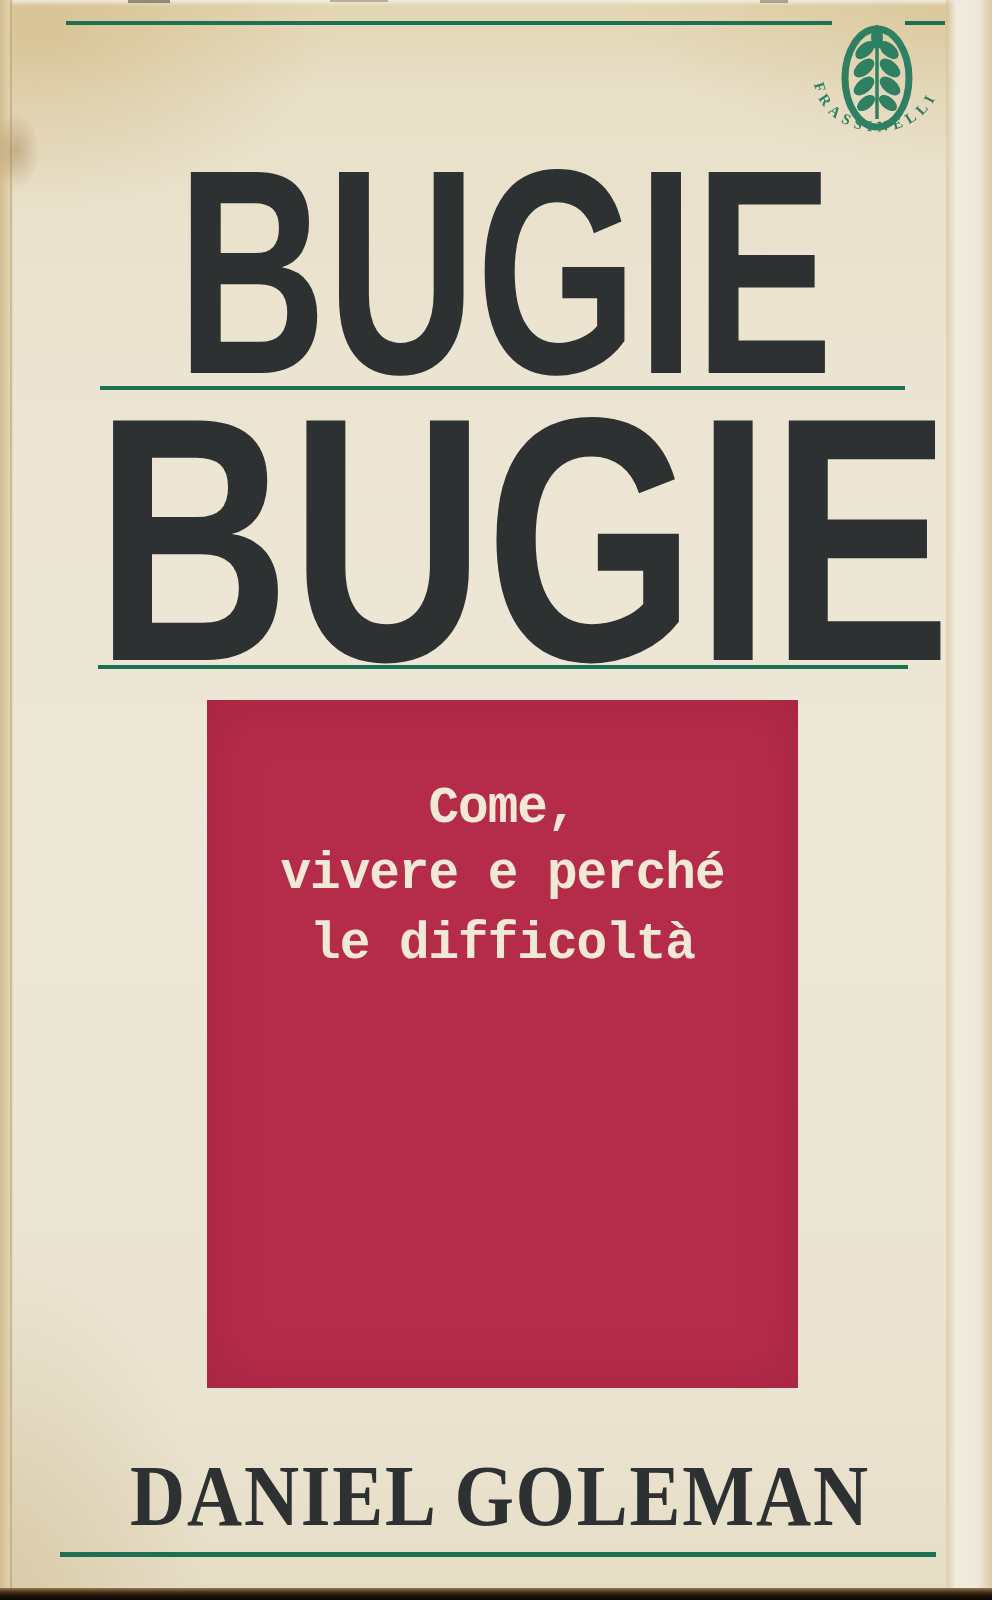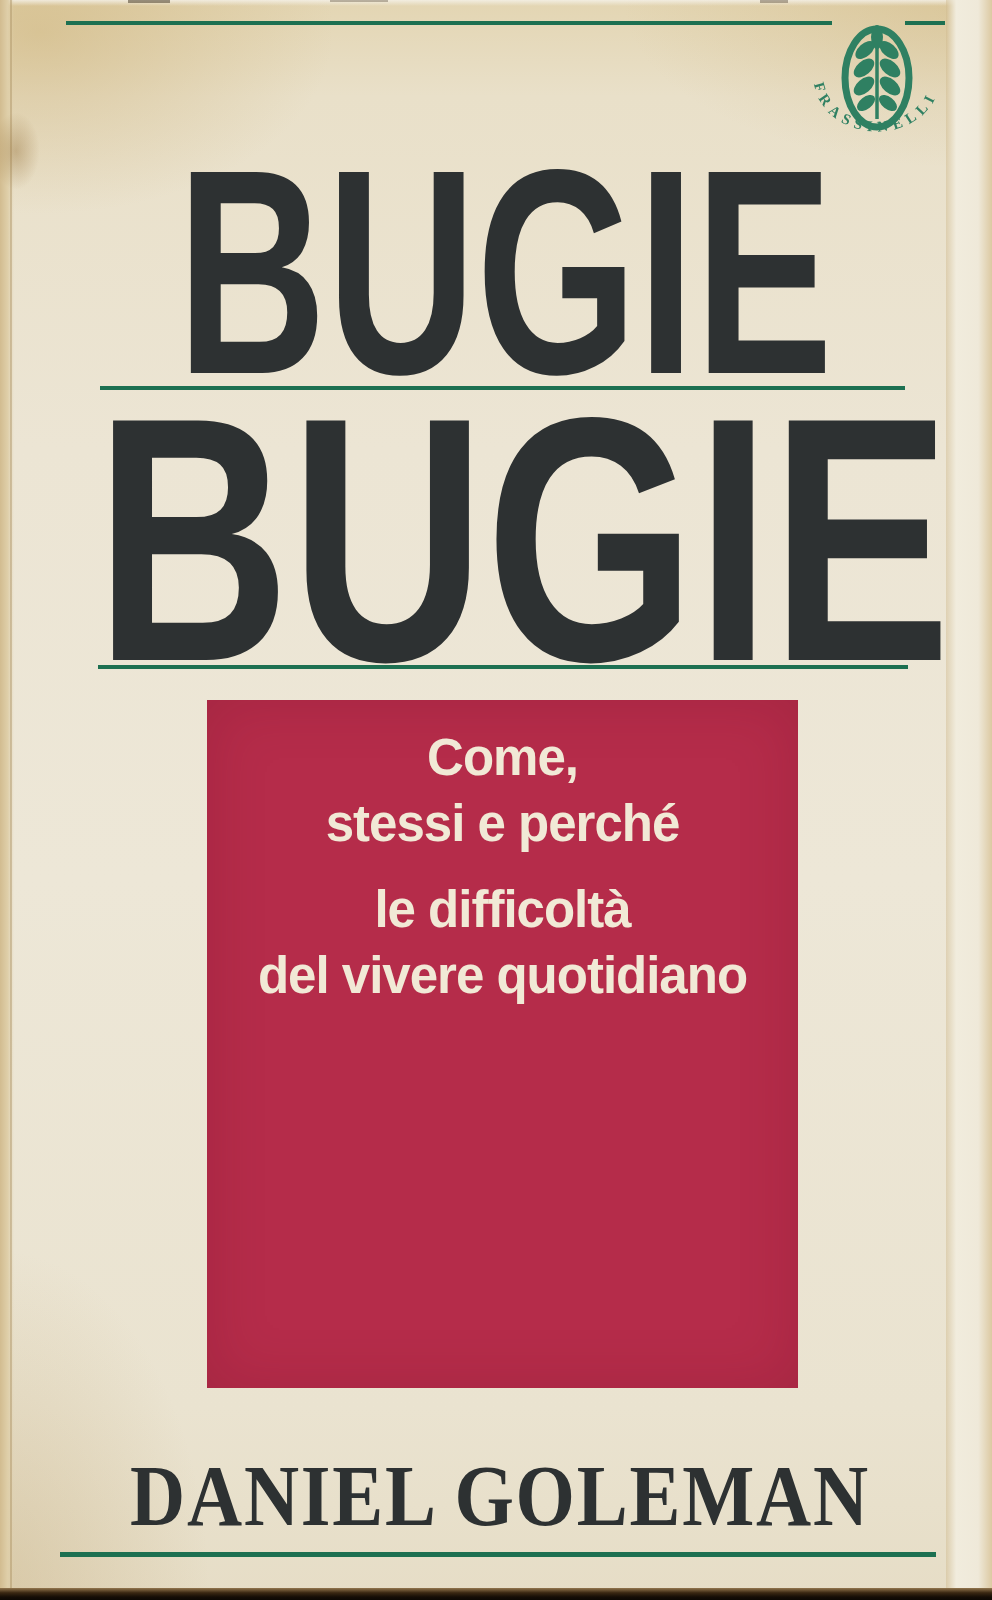--- a/index.html
+++ b/index.html
@@ -34,22 +34,22 @@
   .rule4{left:60px;top:1552px;width:876px;height:5px;}
   
   .logo-svg{left:780px;top:5px;width:210px;height:150px;}
   
   .title1-svg{left:165px;top:145px;width:680px;height:245px;}
   .title2-svg{left:85px;top:390px;width:880px;height:285px;}
   .title-text{font-family:"Liberation Sans", sans-serif;font-weight:bold;fill:#2d3132;}
   
   .red-panel{left:207px;top:700px;width:591px;height:688px;background:#b52c4a;
     box-shadow:inset 0 0 60px rgba(90,10,30,.18);}
-  .subtitle{padding-top:25px;text-align:center;color:#f1e9d6;
-    font-family:Liberation Sans, sans-serif;font-weight:bold;
+  .subtitle{padding-top:76px;text-align:center;color:#f1e9d6;
+    font-family:Liberation Mono, monospace;font-weight:bold;
     font-size:51px;line-height:66px;letter-spacing:-1px;}
   
   .author-svg{left:120px;top:1420px;width:760px;height:115px;}
   .author-text{font-family:"Liberation Serif", serif;font-weight:bold;fill:#2d3132;letter-spacing:2px;}
   .logo-text{font-family:"Liberation Serif", serif;font-weight:bold;letter-spacing:5.5px;}
 </style>
 </head>
 <body>
 
 <div class="paper">
@@ -99,23 +99,22 @@
     <text class="title-text" x="12" y="228" font-size="292" textLength="656" lengthAdjust="spacingAndGlyphs">BUGIE</text>
   </svg>
 
   <svg class="abs title2-svg" viewBox="0 0 880 285">
     <text class="title-text" x="10" y="270" font-size="348" textLength="856" lengthAdjust="spacingAndGlyphs">BUGIE</text>
   </svg>
 
   <div class="abs red-panel">
     <div class="subtitle">
       <div>Come,</div>
-      <div>stessi e perché</div>
-      <div style="margin-top:20px">le difficoltà</div>
-      <div>del vivere quotidiano</div>
+      <div>vivere e perché</div>
+      <div style="margin-top:4px">le difficoltà</div>
     </div>
   </div>
 
   <svg class="abs author-svg" viewBox="0 0 760 115">
     <text class="author-text" x="10" y="105" font-size="86" textLength="740" lengthAdjust="spacingAndGlyphs">DANIEL GOLEMAN</text>
   </svg>
 
   <div class="abs bottom-strip"></div>
 
 </div>

